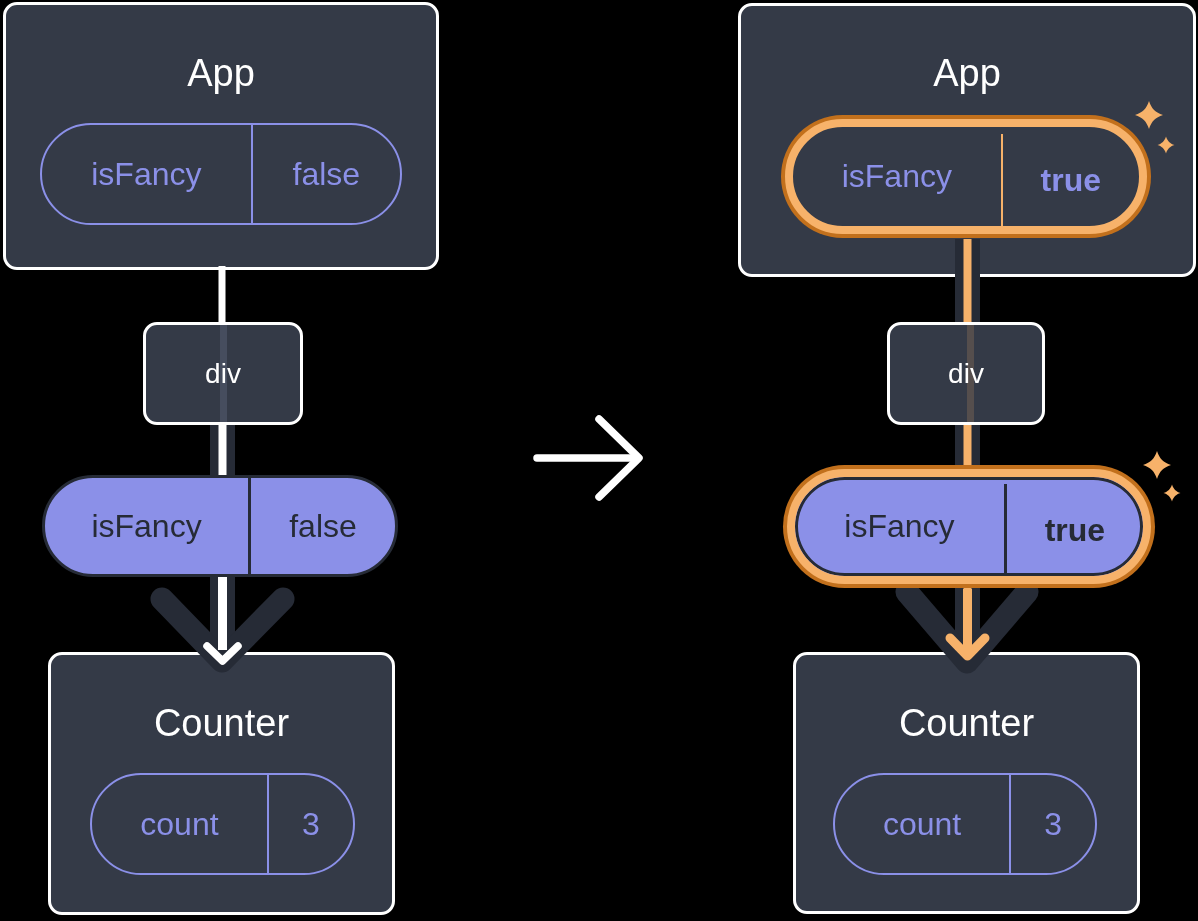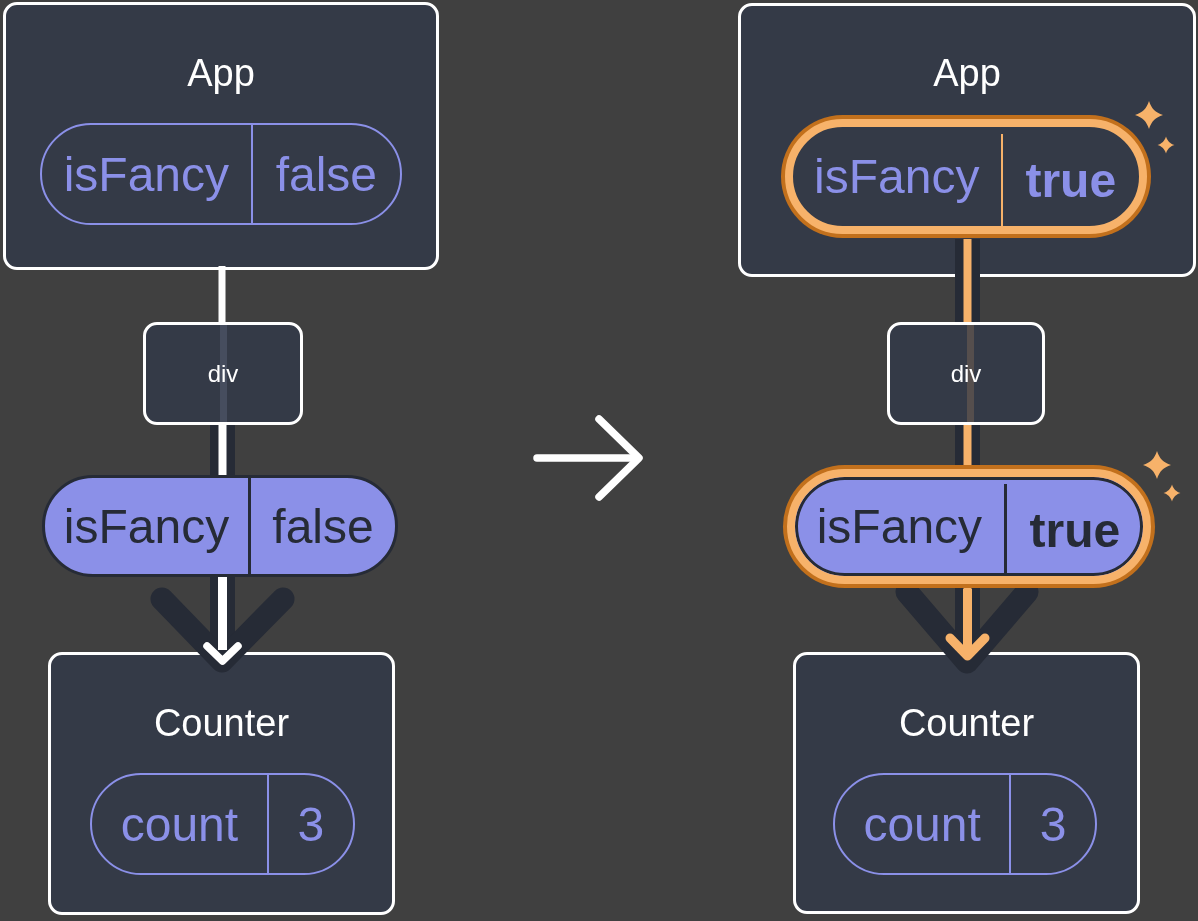--- a/index.html
+++ b/index.html
@@ -1,52 +1,52 @@
 <!DOCTYPE html>
 <html><head>
 <meta charset="utf-8">
 <style>
   html,body{margin:0;padding:0;background:#4C6872;}
   .stage{
-    position:relative;width:1198px;height:921px;background:#404040;
+    position:relative;width:1198px;height:921px;background:#000000;
     font-family:"Liberation Sans",sans-serif;overflow:hidden;
   }
   .layer{position:absolute;left:0;top:0;width:1198px;height:921px;pointer-events:none;}
   .z1{z-index:1}.z2{z-index:2}.z3{z-index:3}.z4{z-index:4}
   .node{
     position:absolute;background:#343A47;border:3px solid #FFFFFF;border-radius:14px;
     box-sizing:border-box;
   }
   .node-title{
     position:absolute;text-align:center;color:#FFFFFF;font-size:38px;font-weight:500;
     z-index:2;
   }
   .pill{
     position:absolute;display:flex;border-radius:60px;box-sizing:border-box;
     align-items:stretch;
   }
   .pill-outline{border:2.5px solid #8B90E8;color:#8B90E8;}
   .pill-solid{background:#8B90E8;border:3px solid #262B36;color:#262B36;}
   .cell{
     display:flex;align-items:center;justify-content:center;
-    font-size:48px;box-sizing:border-box;
+    font-size:32px;box-sizing:border-box;
   }
   .divider-purple{border-left:2.5px solid #8B90E8;}
   .divider-dark{border-left:3px solid #262B36;}
   .divider-orange{border-left:2.5px solid #F7B26A;}
   .ring{
     position:absolute;display:flex;border-radius:62px;box-sizing:border-box;
     border:8px solid #F7B26A;box-shadow:0 0 0 4px #C2701C;align-items:stretch;
   }
   .ring-dark-inner{background:#343A47;color:#8B90E8;}
   .ring-solid-inner{background:#8B90E8;color:#262B36;box-shadow:0 0 0 4px #C2701C, inset 0 0 0 3px #262B36;}
   .bold{font-weight:700;margin-top:7px;}
   .div-label{
     position:absolute;inset:0;display:flex;align-items:center;justify-content:center;
-    color:#FFFFFF;font-size:24px;font-weight:500;z-index:2;
+    color:#FFFFFF;font-size:28px;font-weight:500;z-index:2;
   }
   .ghost-stripe{position:absolute;top:0;bottom:0;width:7px;z-index:1;}
   .ghost-blue{background:rgba(170,182,218,0.16);}
   .ghost-orange{background:rgba(247,178,106,0.17);}
   .sparkle{fill:#F7B26A;stroke:none;}
 </style>
 </head>
 <body>
 
 <div class="stage">

